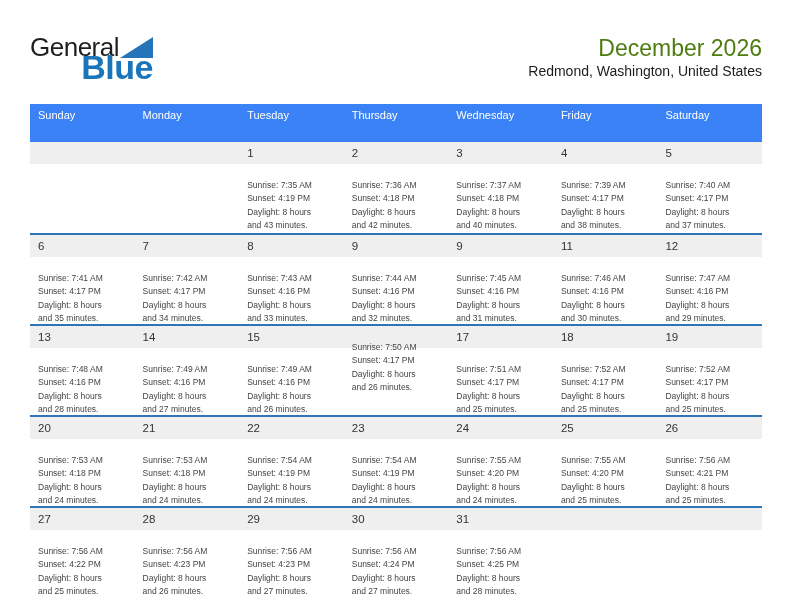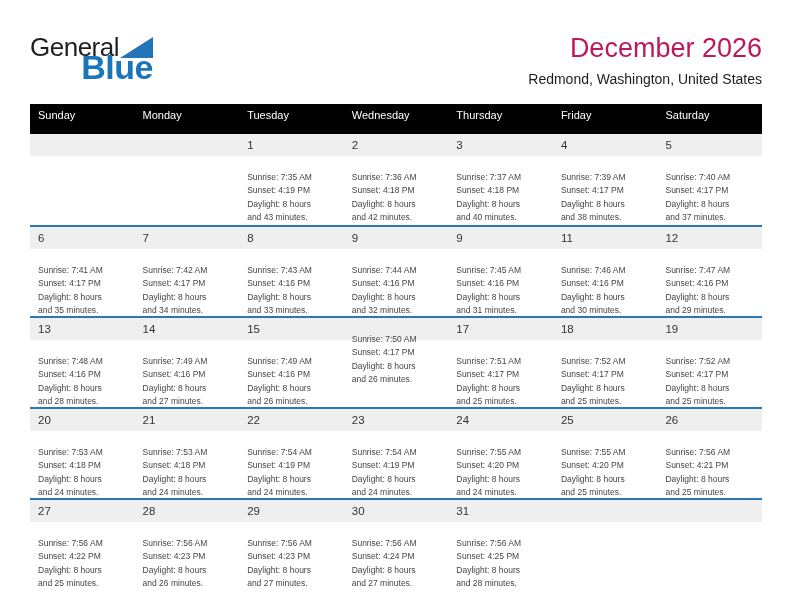--- a/index.html
+++ b/index.html
@@ -19,26 +19,26 @@
   .logo-triangle {
     width:0; height:0;
     border-left:33px solid transparent;
     border-bottom:21px solid #2574B9;
     margin-left:1px; margin-bottom:2px;
   }
   .logo-blue { font-size:34px; color:#1B75BB; letter-spacing:-0.5px; margin-left:50px; margin-top:-6px; line-height:26px;font-weight:bold; }
 
   
   .title-block { position:absolute; right:30px; top:33px; text-align:right; }
-  .title { font-size:27px; color:#be185d; line-height:30px; }
-  .subtitle { font-size:14px; color:#1c1c1c; margin-top:8px; }
+  .title { font-size:23px; color:#4d7c0f; line-height:30px; }
+  .subtitle { font-size:14px; color:#1c1c1c; margin-top:0; }
 
   
   .calendar { position:absolute; left:30px; top:104px; width:732px; }
-  .weekday-row { display:flex; background:#000000; height:30px; }
+  .weekday-row { display:flex; background:#3b82f6; height:38px; }
   .weekday {
     flex:1; color:#ffffff; font-size:11px; line-height:23px;
     padding-left:8px; box-sizing:border-box;
     white-space:nowrap; overflow:hidden;
   }
   .week-row { position:relative; height:91px; box-sizing:border-box; }
   .week-row.bordered { border-top:2px solid #2E75B5; }
   .band { position:absolute; left:0; right:0; top:0; height:22px; background:#EFEFEF; }
   .cells { position:absolute; left:0; right:0; top:0; bottom:0; display:flex; }
   .cell { flex:1; position:relative; overflow:hidden; }
@@ -61,22 +61,22 @@
   <div class="title-block">
     <div class="title">December 2026</div>
     <div class="subtitle">Redmond, Washington, United States</div>
   </div>
 
   <div class="calendar">
     <div class="weekday-row">
       <div class="weekday">Sunday</div>
       <div class="weekday">Monday</div>
       <div class="weekday">Tuesday</div>
+      <div class="weekday">Thursday</div>
       <div class="weekday">Wednesday</div>
-      <div class="weekday">Thursday</div>
       <div class="weekday">Friday</div>
       <div class="weekday">Saturday</div>
     </div>
     <div>
         <div class="week-row">
           <div class="band"></div>
           <div class="cells">
             <div class="cell"></div>
             <div class="cell"></div>
             <div class="cell">

